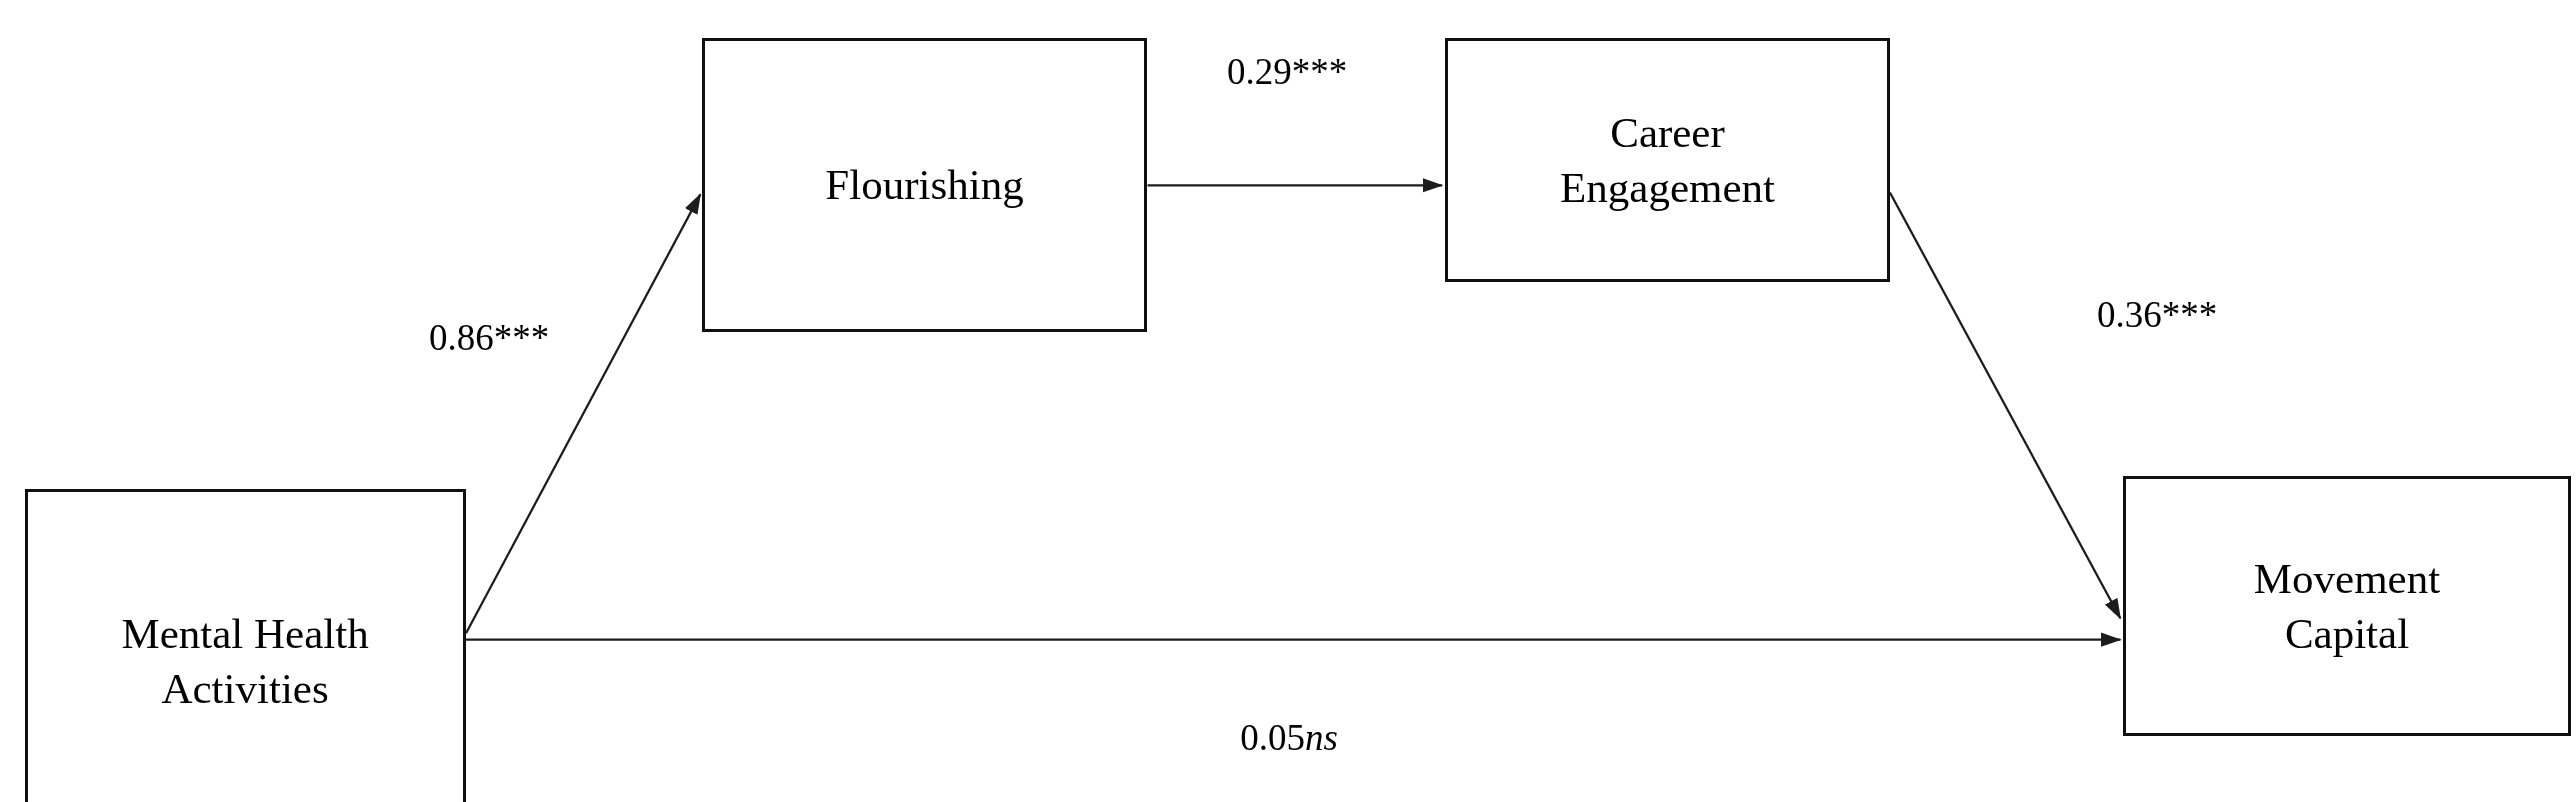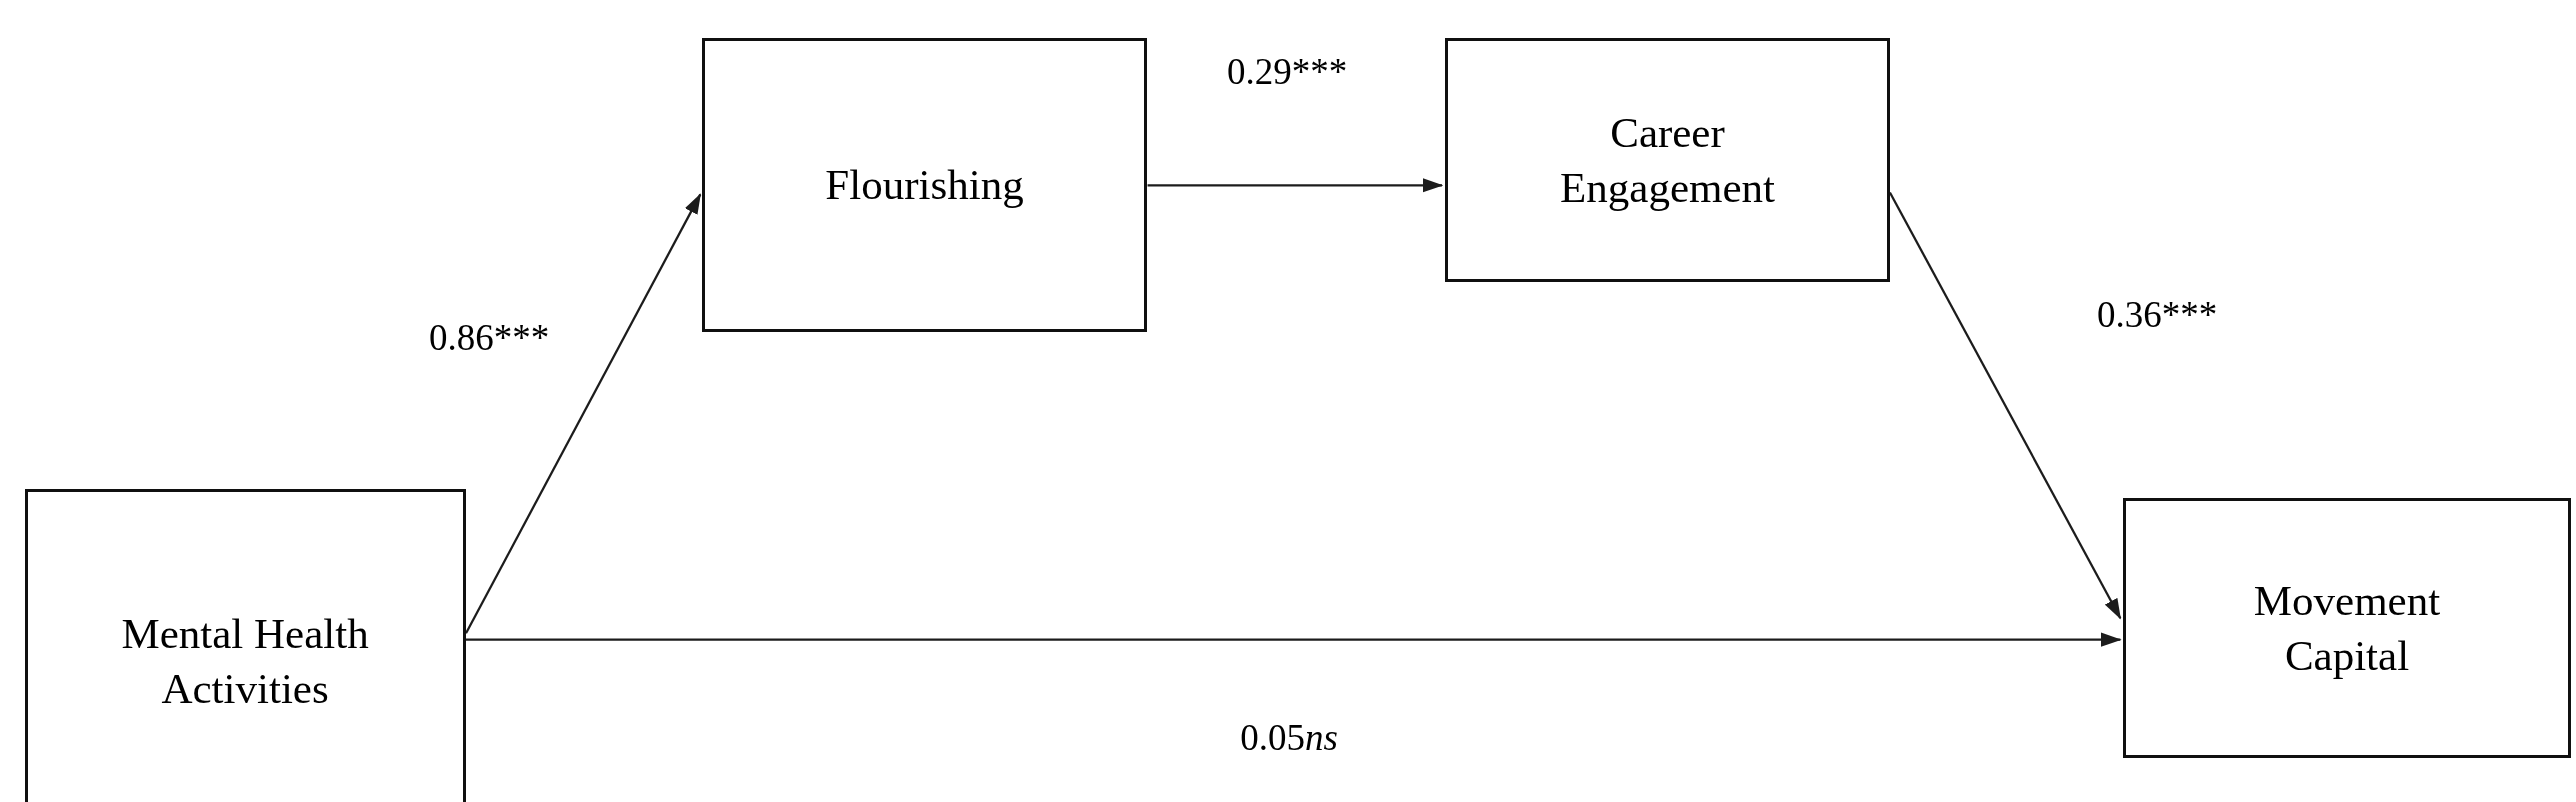--- a/index.html
+++ b/index.html
@@ -50,21 +50,21 @@
     white-space: nowrap;
     color: #000000;
   }
   .edge-label .italic-suffix {
     font-style: italic;
   }
   
   #node-mha        { left: 24.6px;   top: 489px; width: 441px; height: 344px; }
   #node-flourish   { left: 702px; top: 38px;  width: 445px; height: 294px; }
   #node-career     { left: 1445px; top: 38px;  width: 445px; height: 244px; }
-  #node-movement   { left: 2123px; top: 498px; width: 448px; height: 260px; text-align: center; }
+  #node-movement   { left: 2123px; top: 476px; width: 448px; height: 260px; text-align: center; }
   
   #label-a  { left: 489px;  top: 337px;  }
   #label-b  { left: 1287px; top: 71px;  }
   #label-c  { left: 2129px; top: 314px; margin-left: 28px;  }
   #label-cp { left: 1289px; top: 737px; }
 </style>
 </head>
 <body>
 
 <div class="canvas">

